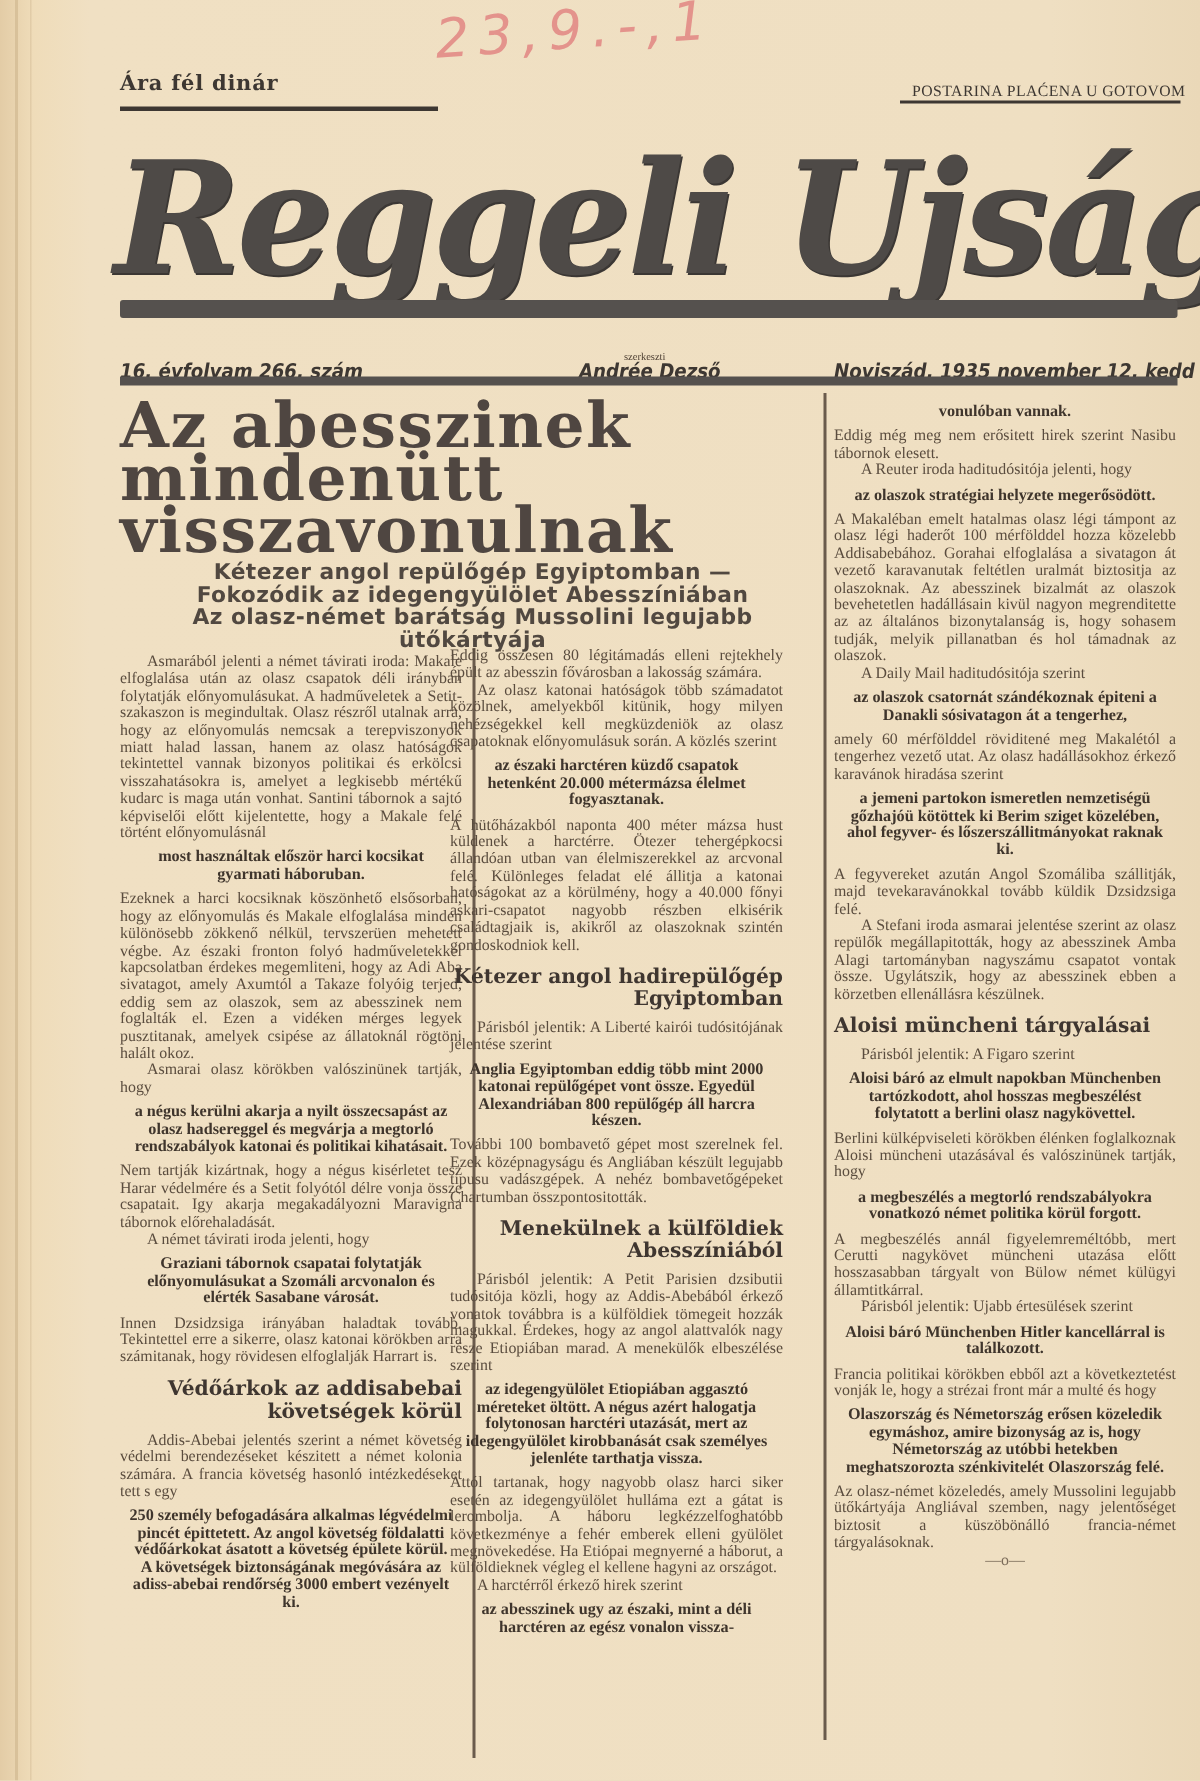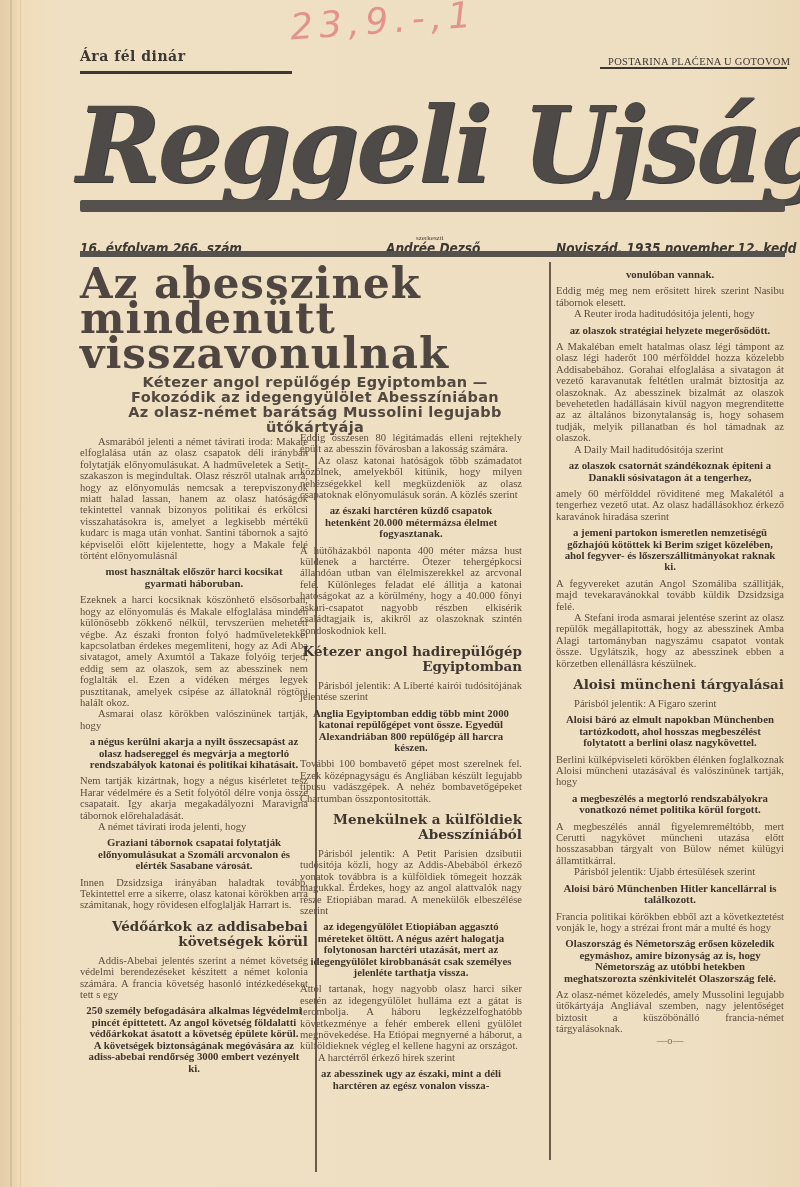--- a/index.html
+++ b/index.html
@@ -55,21 +55,21 @@
   .col { position:absolute; font-size:10.6px; line-height:11.4px; color:#5a4c3e; text-align:justify; }
   .col p { margin:0; text-indent:18px; }
   .col p.noind { text-indent:0; }
   .col .bold {
     font-weight:bold; text-align:center; text-indent:0; color:#3f352c; margin:5px 6px 5px 6px; font-size:10.8px;
   }
   .col .sect {
     font-family:"DejaVu Serif", serif; font-weight:bold; text-align:right; text-indent:0;
     font-size:13.5px; line-height:15px; color:#3f3630; margin:8px 0 6px 0;
   }
-  .col .sect.center { text-align:right; }
+  .col .sect.center { text-align:left; }
   .col .endmark { text-align:center; text-indent:0; color:#7a6a58; }
 </style>
 </head>
 <body>
 
 <div class="page">
   <div class="fold"></div>
   <div class="fold2"></div>
 
   <div class="pencil">23,9.-,1</div>

